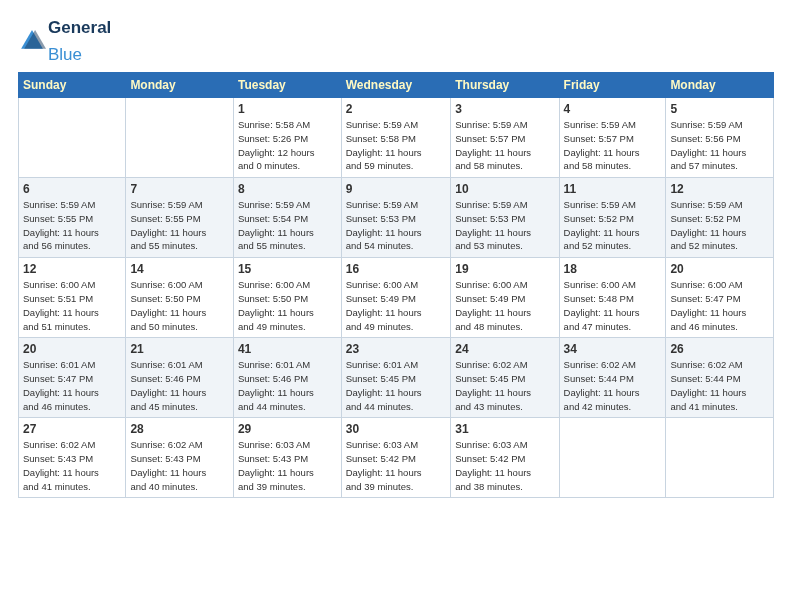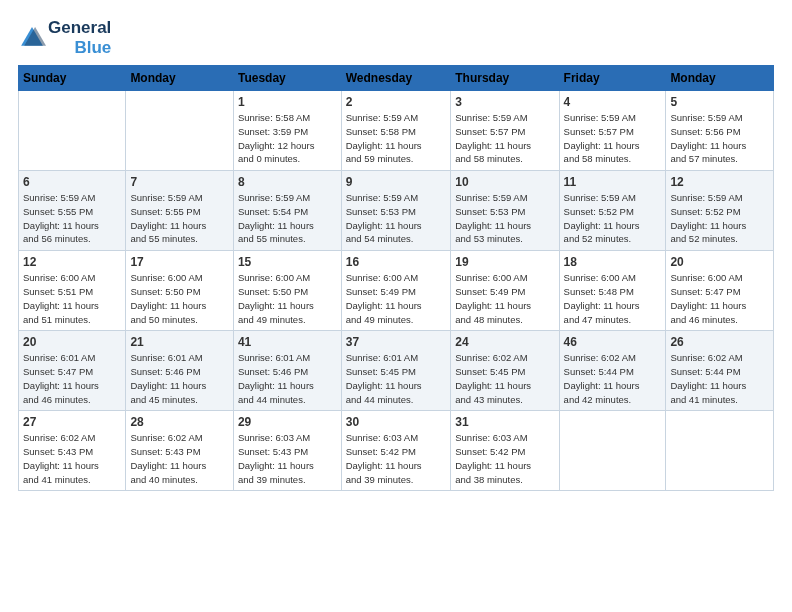--- a/index.html
+++ b/index.html
@@ -18,21 +18,20 @@
     }
     .header {
       display: flex;
       justify-content: space-between;
       align-items: flex-start;
       margin-bottom: 8px;
     }
     .logo {
       display: flex;
       align-items: center;
-      text-align: right;
     }
     .logo-icon {
       width: 28px;
       height: 28px;
       margin-right: 2px;
     }
     .title-block {
       text-align: right;
     }
     .month-title {
@@ -45,21 +44,21 @@
       color: #444;
       margin-top: 2px;
     }
     .calendar {
       width: 100%;
       border-collapse: collapse;
       font-size: 10.5px;
     }
     .calendar th {
       background: #2a6db5;
-      color: #000000;
+      color: #fef9c3;
       padding: 5px 4px;
       text-align: left;
       font-size: 12px;
       font-weight: bold;
       border: 1px solid #2a6db5;
     }
     .calendar td {
       vertical-align: top;
       border: 1px solid #c8d4e0;
       padding: 4px 4px 4px 4px;
@@ -94,21 +93,21 @@
 
 <div class="page">
   <div class="header">
     <div class="logo">
       <svg class="logo-icon" viewBox="0 0 36 36">
         <polygon points="18,4 32,28 4,28" fill="#3a8fd4"></polygon>
         <polygon points="22,4 36,28 8,28" fill="#1a3a5c" opacity="0.5"></polygon>
       </svg>
       <div>
         <div style="font-size:17px;font-weight:bold;color:#1a3a5c;line-height:1.15;">General</div>
-        <div style="font-size:17px;font-weight:bold;color:#3a8fd4;line-height:1.15;">Blue</div>
+        <div style="font-size:17px;font-weight:normal;color:#3a8fd4;line-height:1.15;margin-top:7px;">Blue</div>
       </div>
     </div>
     <div class="title-block">
       <div class="month-title"></div>
       <div class="location-title"></div>
     </div>
   </div>
 
   <table class="calendar">
     <thead>
@@ -122,21 +121,21 @@
           <th>Monday</th>
         </tr>
     </thead>
     <tbody id="calendar-body">
     <tr>
           <td class="empty"></td>
           <td class="empty"></td>
           <td>
             <span class="day-num">1</span>
             <div class="day-info" style="white-space: pre-line;">Sunrise: 5:58 AM
-Sunset: 3:59 PM
+Sunset: 5:26 PM
 Daylight: 12 hours
 and 0 minutes.</div>
           </td>
           <td>
             <span class="day-num">2</span>
             <div class="day-info" style="white-space: pre-line;">Sunrise: 5:59 AM
 Sunset: 5:58 PM
 Daylight: 11 hours
 and 59 minutes.</div>
           </td>
@@ -215,21 +214,21 @@
         </tr>
         <tr>
           <td>
             <span class="day-num">12</span>
             <div class="day-info" style="white-space: pre-line;">Sunrise: 6:00 AM
 Sunset: 5:51 PM
 Daylight: 11 hours
 and 51 minutes.</div>
           </td>
           <td>
-            <span class="day-num">17</span>
+            <span class="day-num">14</span>
             <div class="day-info" style="white-space: pre-line;">Sunrise: 6:00 AM
 Sunset: 5:50 PM
 Daylight: 11 hours
 and 50 minutes.</div>
           </td>
           <td>
             <span class="day-num">15</span>
             <div class="day-info" style="white-space: pre-line;">Sunrise: 6:00 AM
 Sunset: 5:50 PM
 Daylight: 11 hours
@@ -280,35 +279,35 @@
 and 45 minutes.</div>
           </td>
           <td>
             <span class="day-num">41</span>
             <div class="day-info" style="white-space: pre-line;">Sunrise: 6:01 AM
 Sunset: 5:46 PM
 Daylight: 11 hours
 and 44 minutes.</div>
           </td>
           <td>
-            <span class="day-num">37</span>
+            <span class="day-num">23</span>
             <div class="day-info" style="white-space: pre-line;">Sunrise: 6:01 AM
 Sunset: 5:45 PM
 Daylight: 11 hours
 and 44 minutes.</div>
           </td>
           <td>
             <span class="day-num">24</span>
             <div class="day-info" style="white-space: pre-line;">Sunrise: 6:02 AM
 Sunset: 5:45 PM
 Daylight: 11 hours
 and 43 minutes.</div>
           </td>
           <td>
-            <span class="day-num">46</span>
+            <span class="day-num">34</span>
             <div class="day-info" style="white-space: pre-line;">Sunrise: 6:02 AM
 Sunset: 5:44 PM
 Daylight: 11 hours
 and 42 minutes.</div>
           </td>
           <td>
             <span class="day-num">26</span>
             <div class="day-info" style="white-space: pre-line;">Sunrise: 6:02 AM
 Sunset: 5:44 PM
 Daylight: 11 hours

